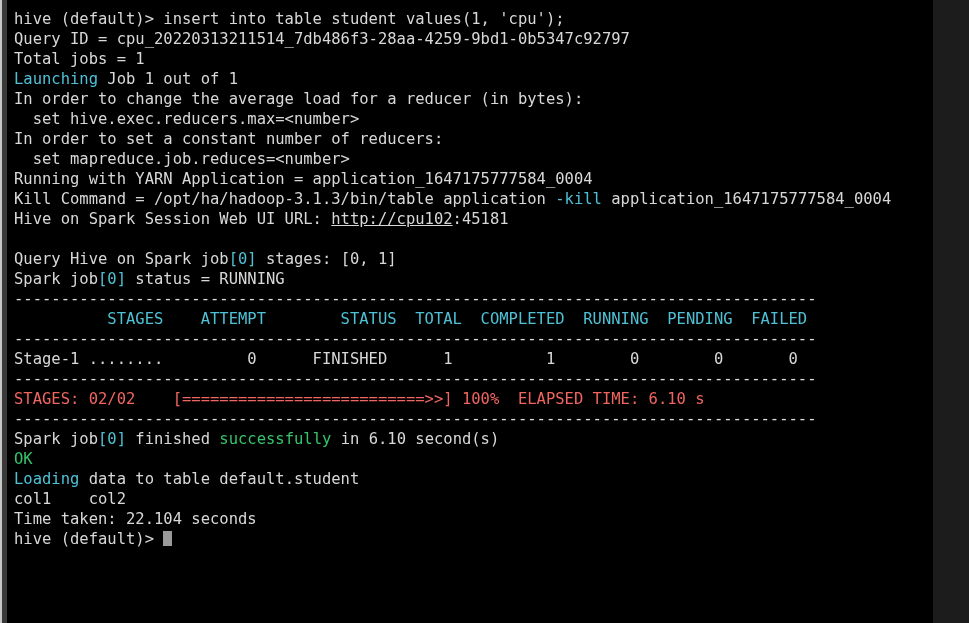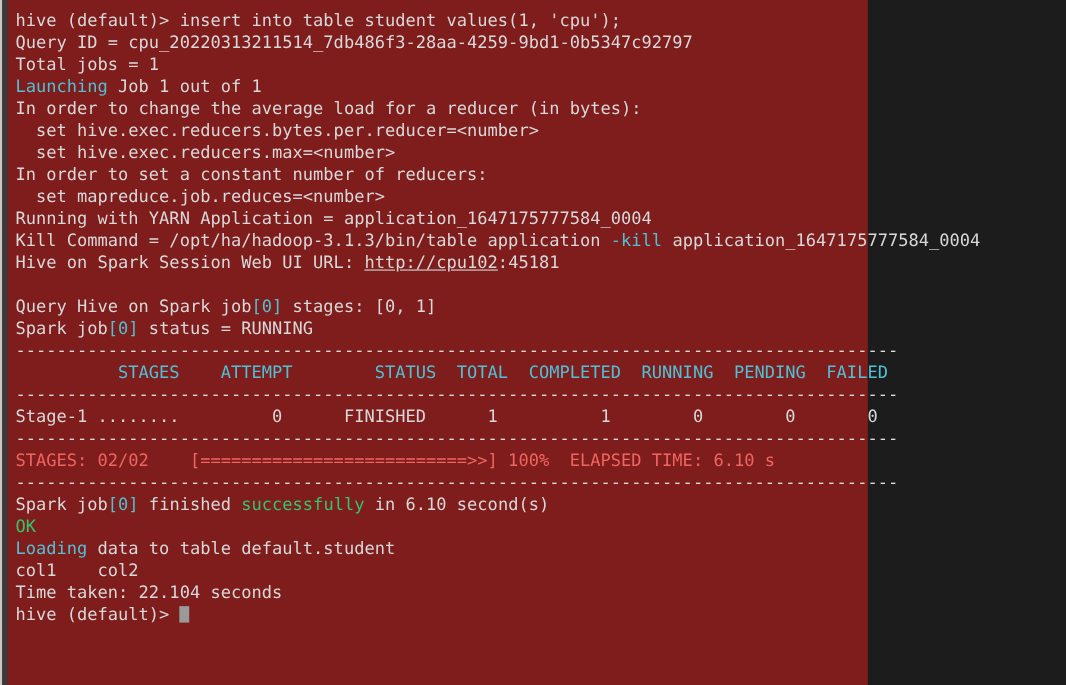--- a/index.html
+++ b/index.html
@@ -10,23 +10,23 @@
   }
   body {
     width: 969px;
     height: 623px;
     overflow: hidden;
     font-family: "DejaVu Sans Mono", "Liberation Mono", monospace;
   }
 
   #terminal {
     position: relative;
-    width: 789px;
+    width: 933px;
     height: 623px;
-    background: #7f1d1d;
+    background: #000000;
     box-sizing: border-box;
   }
 
   
   #gutter-light {
     position: absolute;
     left: 0; top: 0;
     width: 2px; height: 623px;
     background: #c8c8c8;
   }
@@ -95,21 +95,20 @@
     <div class="line"><span class="c-white">hive (default)&gt; insert into table student values(1, 'cpu');</span></div>
 
     <div class="line"><span class="c-white">Query ID = cpu_20220313211514_7db486f3-28aa-4259-9bd1-0b5347c92797</span></div>
 
     <div class="line"><span class="c-white">Total jobs = 1</span></div>
 
     <div class="line"><span class="c-cyan">Launching</span><span class="c-white"> Job 1 out of 1</span></div>
 
     <div class="line"><span class="c-white">In order to change the average load for a reducer (in bytes):</span></div>
 
-    <div class="line"><span class="c-white">  set hive.exec.reducers.bytes.per.reducer=&lt;number&gt;</span></div>
 
 
     <div class="line"><span class="c-white">  set hive.exec.reducers.max=&lt;number&gt;</span></div>
 
     <div class="line"><span class="c-white">In order to set a constant number of reducers:</span></div>
 
     <div class="line"><span class="c-white">  set mapreduce.job.reduces=&lt;number&gt;</span></div>
 
     <div class="line"><span class="c-white">Running with YARN Application = application_1647175777584_0004</span></div>
 

